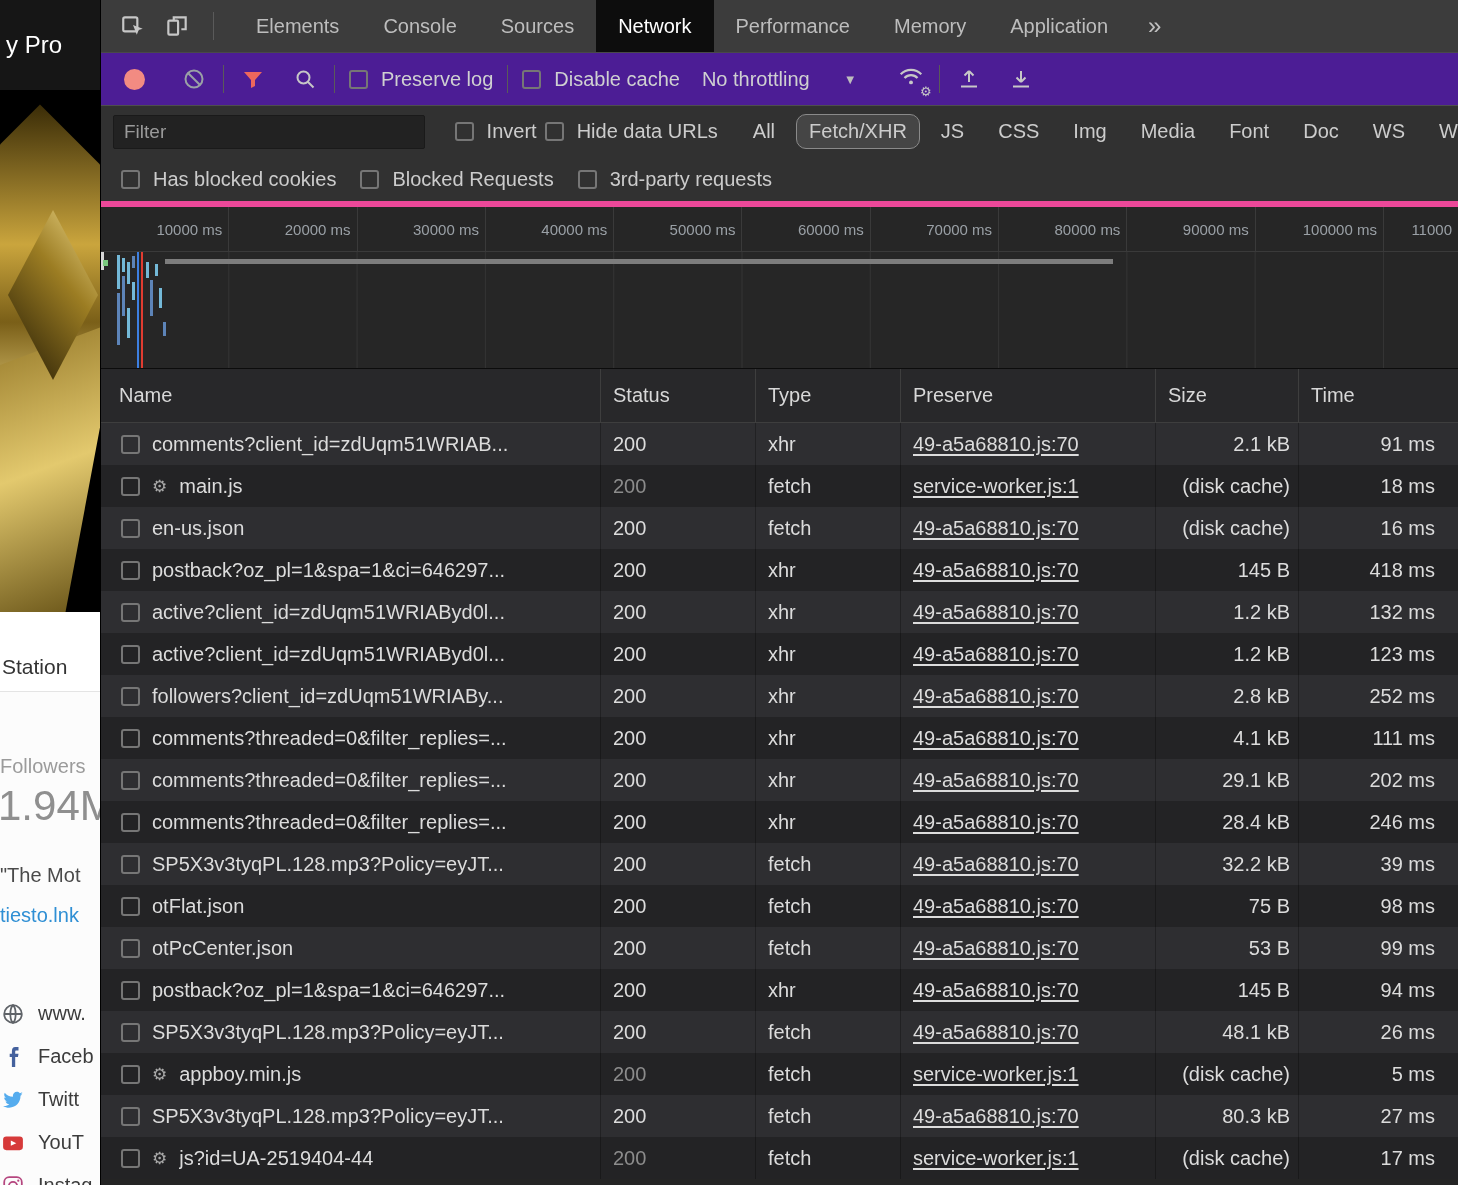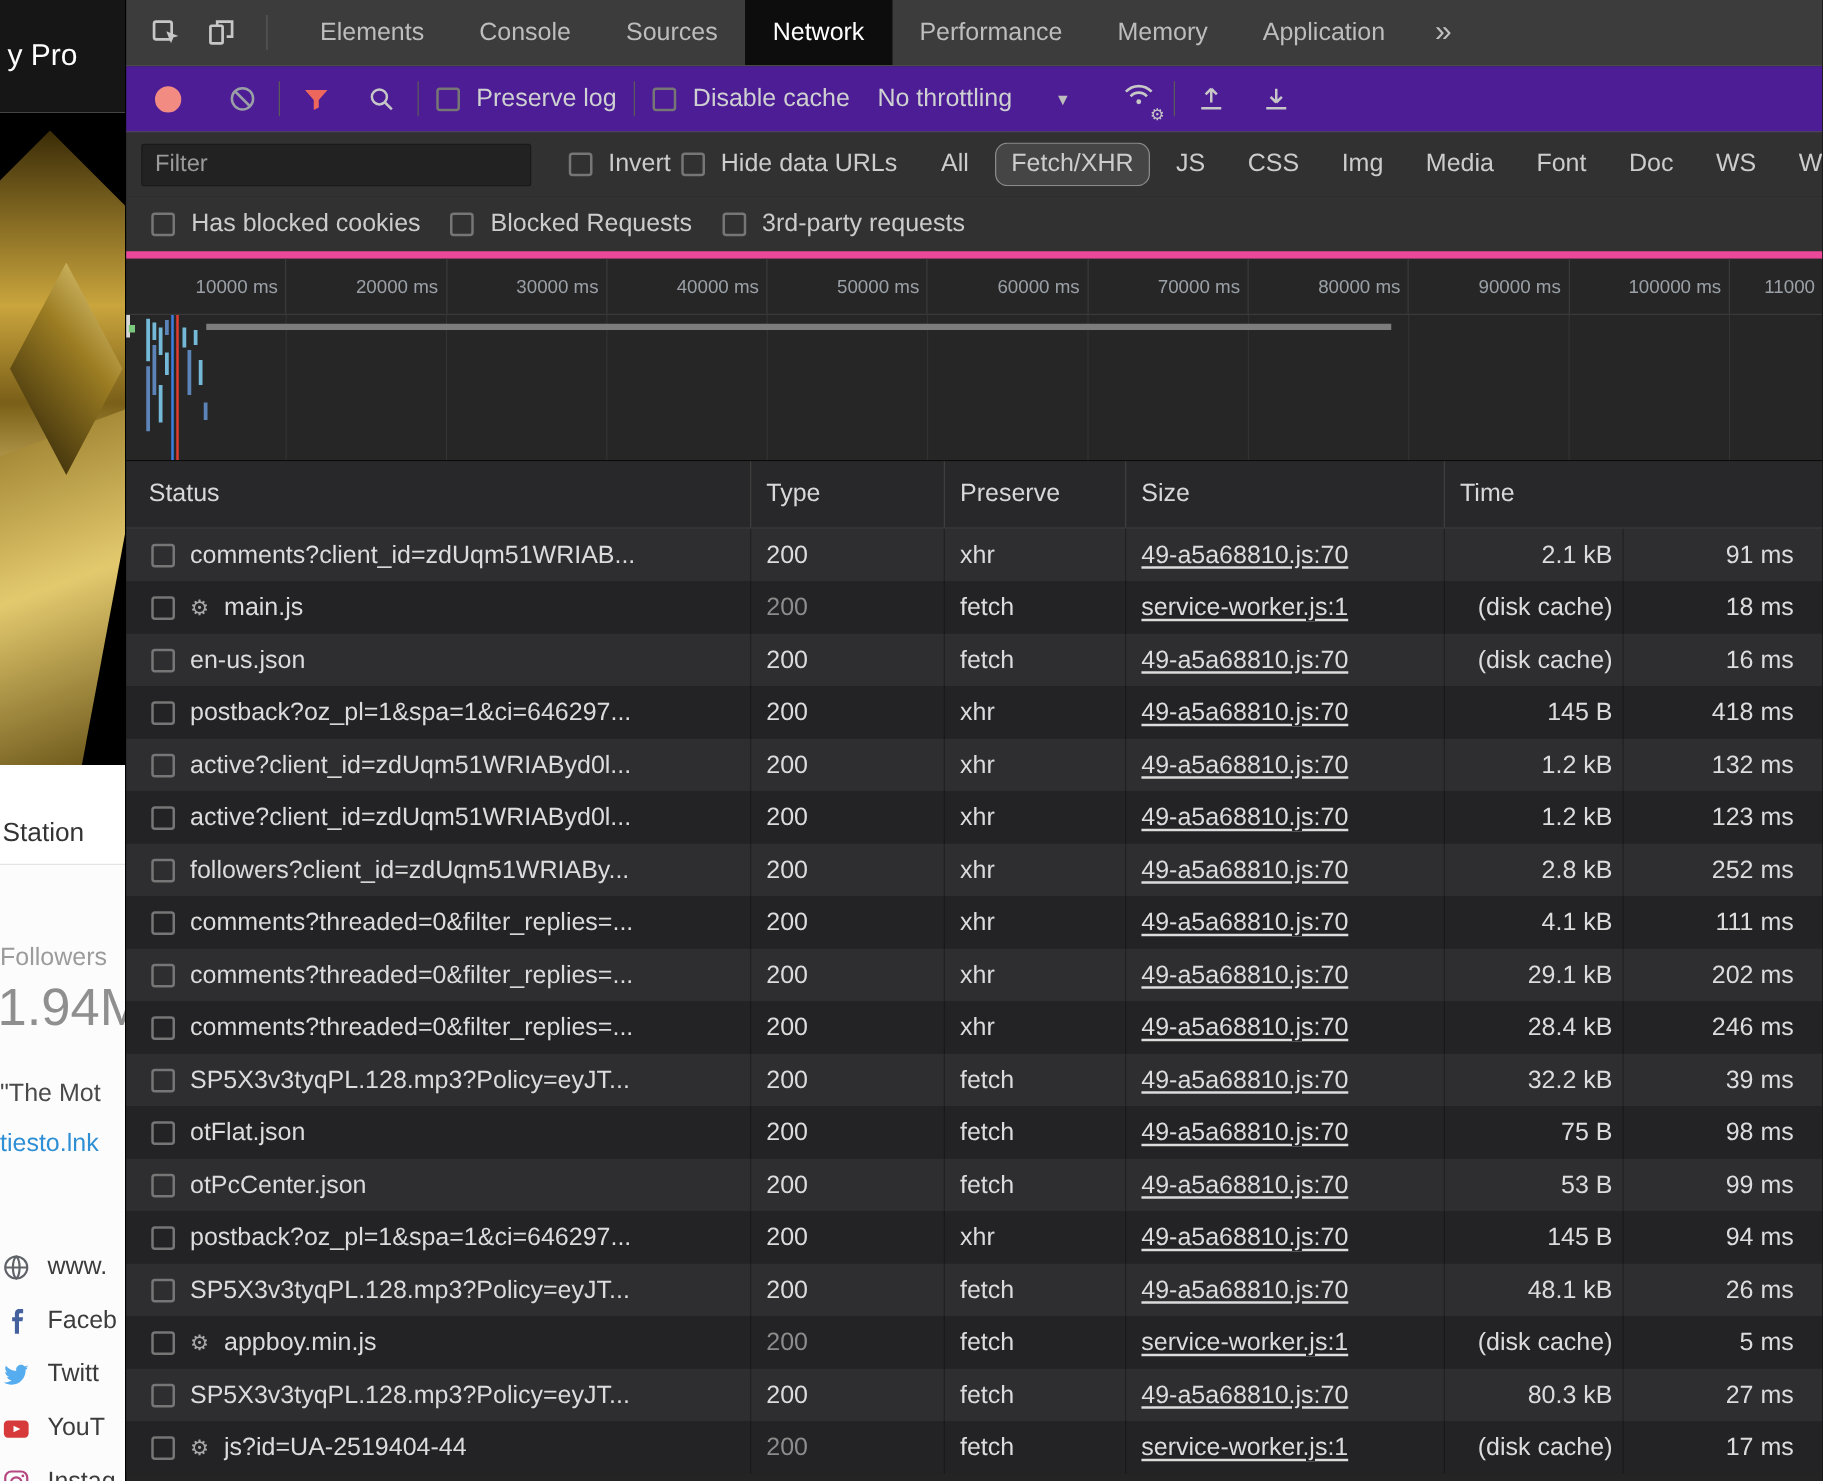--- a/index.html
+++ b/index.html
@@ -330,20 +330,21 @@
           <div class="abar" style="left: 45px; top: 10px; width: 3px; height: 16px; background: rgb(116, 185, 216);"></div>
           <div class="abar" style="left: 49px; top: 28px; width: 3px; height: 36px; background: rgb(93, 132, 184);"></div>
           <div class="abar" style="left: 54px; top: 12px; width: 3px; height: 12px; background: rgb(116, 185, 216);"></div>
           <div class="abar" style="left: 58px; top: 36px; width: 3px; height: 20px; background: rgb(116, 185, 216);"></div>
           <div class="abar" style="left: 62px; top: 70px; width: 3px; height: 14px; background: rgb(93, 132, 184);"></div>
         </div>
     </div>
 
     <div class="table">
       <div class="thead" id="thead">
+          <div class="th">Name</div>
           <div class="th">Status</div>
           <div class="th">Type</div>
           <div class="th">Preserve</div>
           <div class="th">Size</div>
           <div class="th">Time</div>
         </div>
       <div class="tbody" id="tbody">
           <div class="row">
             <div class="cell c-name">
               <span class="cb"></span>

